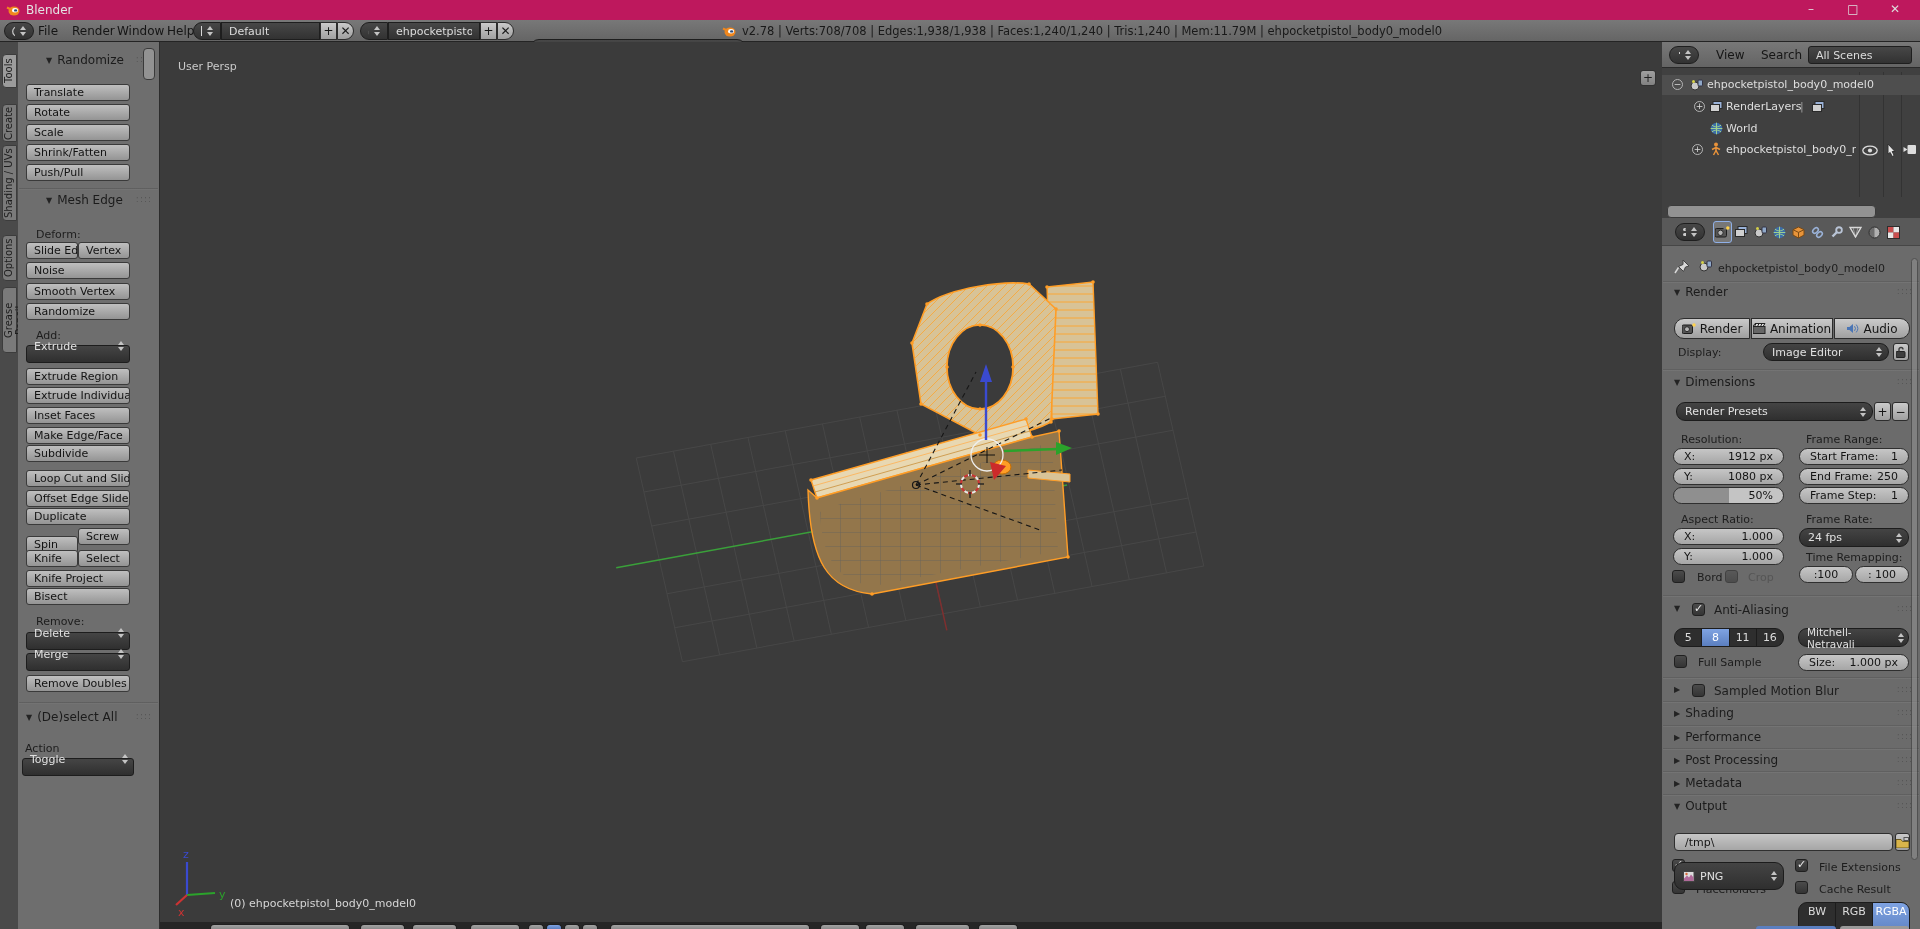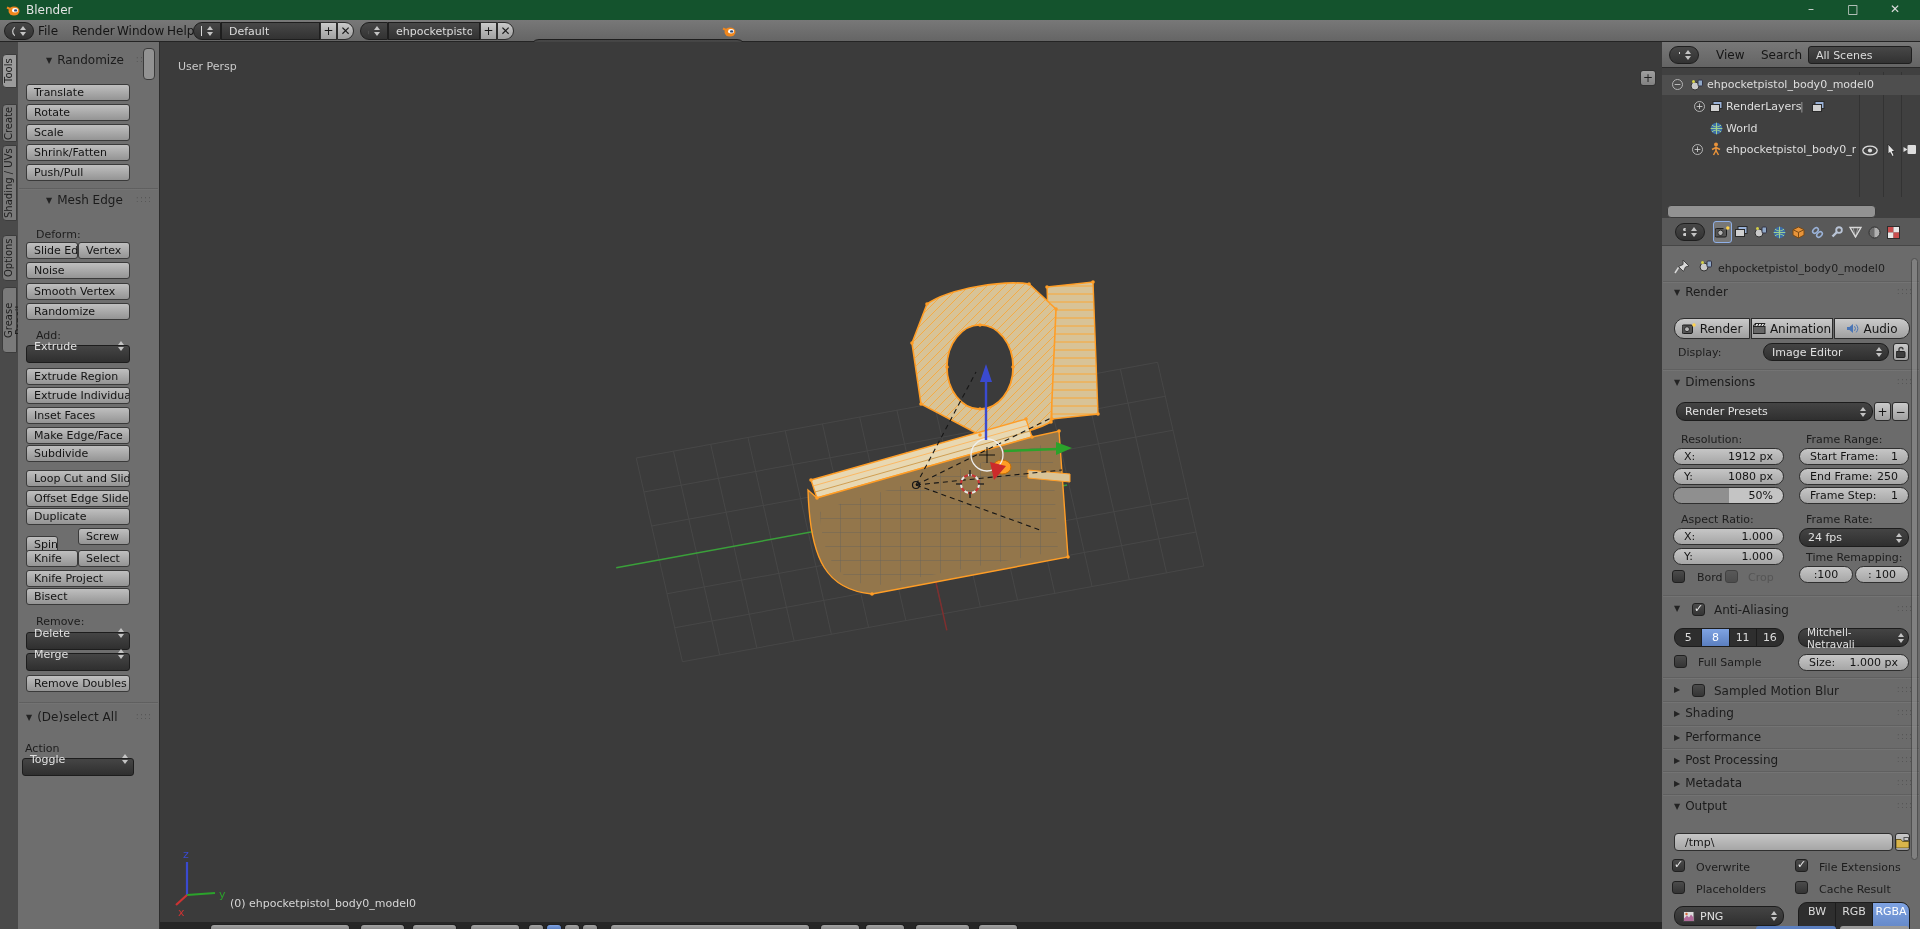--- a/index.html
+++ b/index.html
@@ -1,20 +1,20 @@
 <!DOCTYPE html>
 <html><head>
 <meta charset="utf-8">
 <style>
   html,body{margin:0;padding:0}
   body{width:1920px;height:929px;position:relative;background:#3b3b3b;
        font-family:"DejaVu Sans","Liberation Sans",sans-serif;font-size:11px;color:#1a1a1a;overflow:hidden}
   .abs{position:absolute}
   
-  #titlebar{position:absolute;left:0;top:0;width:1920px;height:20px;background:#14532d;color:#e3e3e3}
+  #titlebar{position:absolute;left:0;top:0;width:1920px;height:20px;background:#be185d;color:#e3e3e3}
   #titlebar .ttl{position:absolute;left:26px;top:3px;font-size:12px}
   .wbtn{position:absolute;top:0;width:38px;height:20px;text-align:center;line-height:19px;font-size:12px;color:#ddd}
   
   #menubar{position:absolute;left:0;top:20px;width:1920px;height:22px;
            background:linear-gradient(#787878,#656565);border-bottom:1px solid #242424;box-sizing:border-box}
   .menu-item{position:absolute;top:0;height:22px;line-height:22px;font-size:12px;color:#151515;padding:0 4px}
   .wdark{position:absolute;background:linear-gradient(#474747,#323232);border:1px solid #1e1e1e;border-radius:9px;
          color:#dcdcdc;display:flex;align-items:center;height:18px;box-sizing:border-box;padding:0 7px;font-size:11px}
   .wlight{position:absolute;background:linear-gradient(#cacaca,#a0a0a0);border:1px solid #2d2d2d;border-radius:9px;
           color:#161616;display:flex;align-items:center;justify-content:center;height:18px;box-sizing:border-box;font-size:12px}
@@ -156,20 +156,21 @@
         <i class="dn"></i>
       </span>
   </div>
 
   <svg class="abs" style="left:722px;top:5px" width="14" height="12">
       <ellipse cx="8" cy="7" rx="5.5" ry="4.5" fill="#f0871e"></ellipse>
       <ellipse cx="9" cy="6.2" rx="3" ry="2.2" fill="#fff"></ellipse>
       <ellipse cx="9.6" cy="6.4" rx="1.6" ry="1.2" fill="#2a4a7a"></ellipse>
       <path d="M1 3.5l5 2.5" stroke="#f0871e" stroke-width="2"></path>
     </svg>
+  <span class="abs" style="left:742px;top:4px;color:#191919;font-size:11.5px">v2.78 | Verts:708/708 | Edges:1,938/1,938 | Faces:1,240/1,240 | Tris:1,240 | Mem:11.79M | ehpocketpistol_body0_model0</span>
 </div>
 
 <div id="sidetabs">
   <div class="vtab active" style="top:12px;height:34px">Tools</div>
   <div class="vtab" style="top:62px;height:38px">Create</div>
   <div class="vtab" style="top:103px;height:76px">Shading / UVs</div>
   <div class="vtab" style="top:193px;height:46px">Options</div>
   <div class="vtab" style="top:245px;height:66px">Grease Pencil</div>
 </div>
 
@@ -202,21 +203,21 @@
       </span>
   </div>
   <div class="tbtn" style="top:326px">Extrude Region</div>
   <div class="tbtn" style="top:345px">Extrude Individual</div>
   <div class="tbtn" style="top:365px">Inset Faces</div>
   <div class="tbtn" style="top:385px">Make Edge/Face</div>
   <div class="tbtn" style="top:403px">Subdivide</div>
   <div class="tbtn" style="top:428px">Loop Cut and Slide</div>
   <div class="tbtn" style="top:448px">Offset Edge Slide</div>
   <div class="tbtn" style="top:466px">Duplicate</div>
-  <div class="tbtn" style="top:494px;width:32px">Spin</div>
+  <div class="tbtn" style="top:494px;width:52px">Spin</div>
   <div class="tbtn" style="top:486px;left:60px;width:52px">Screw</div>
   <div class="tbtn" style="top:508px;width:52px">Knife</div>
   <div class="tbtn" style="top:508px;left:60px;width:52px">Select</div>
   <div class="tbtn" style="top:528px">Knife Project</div>
   <div class="tbtn" style="top:546px">Bisect</div>
 
   <span class="lbl" style="left:18px;top:573px">Remove:</span>
   <div class="tddk" style="top:590px">
     <span>Delete</span>
     <span class="ud">
@@ -744,21 +745,21 @@
 
   <span class="chk on" style="left:10px;top:641px"></span>
   <span class="lbl" style="left:34px;top:643px">Overwrite</span>
   <span class="chk on" style="left:133px;top:641px"></span>
   <span class="lbl" style="left:157px;top:643px">File Extensions</span>
   <span class="chk" style="left:10px;top:663px"></span>
   <span class="lbl" style="left:34px;top:665px">Placeholders</span>
   <span class="chk" style="left:133px;top:663px"></span>
   <span class="lbl" style="left:157px;top:665px">Cache Result</span>
 
-  <div class="ddk" style="left:12px;top:688px;width:110px;height:20px">
+  <div class="ddk" style="left:12px;top:644px;width:110px;height:28px">
     <svg width="12" height="11" style="margin-right:5px">
         <rect x="0.5" y="0.5" width="10.5" height="10" fill="#ddd" stroke="#444"></rect>
         <path d="M1 7.5l3-3 2 2 2-3 2.5 3V10H1z" fill="#b06a9a"></path>
         <circle cx="3.5" cy="3" r="1.2" fill="#d86a3a"></circle>
       </svg>
     <span>PNG</span>
     <span class="ud">
         <i class="up"></i>
         <i class="dn"></i>
       </span>

